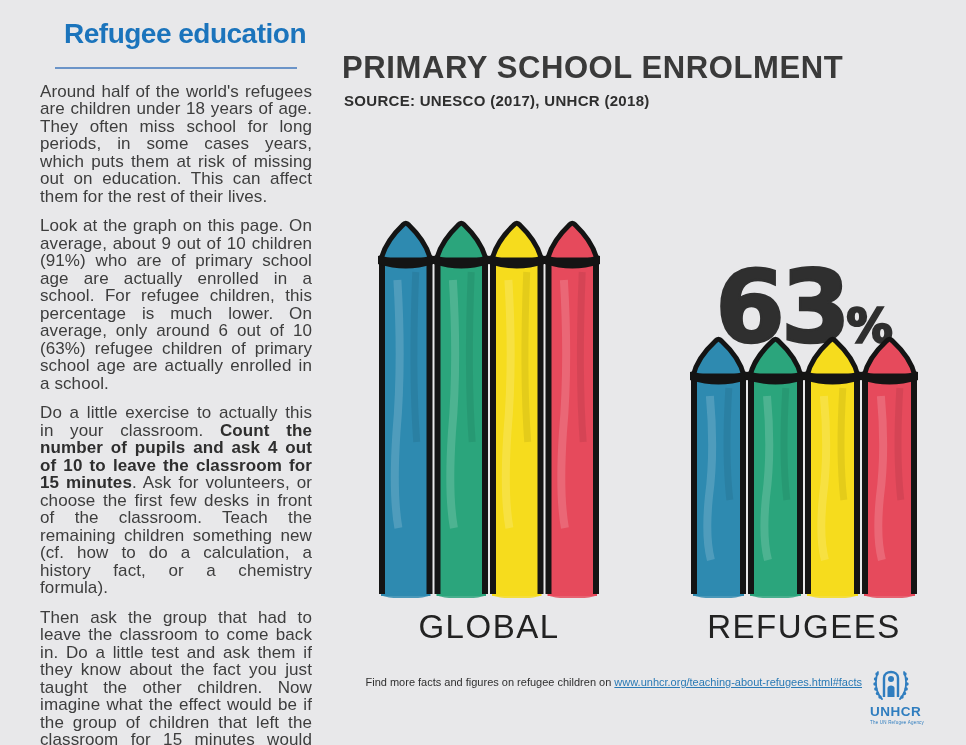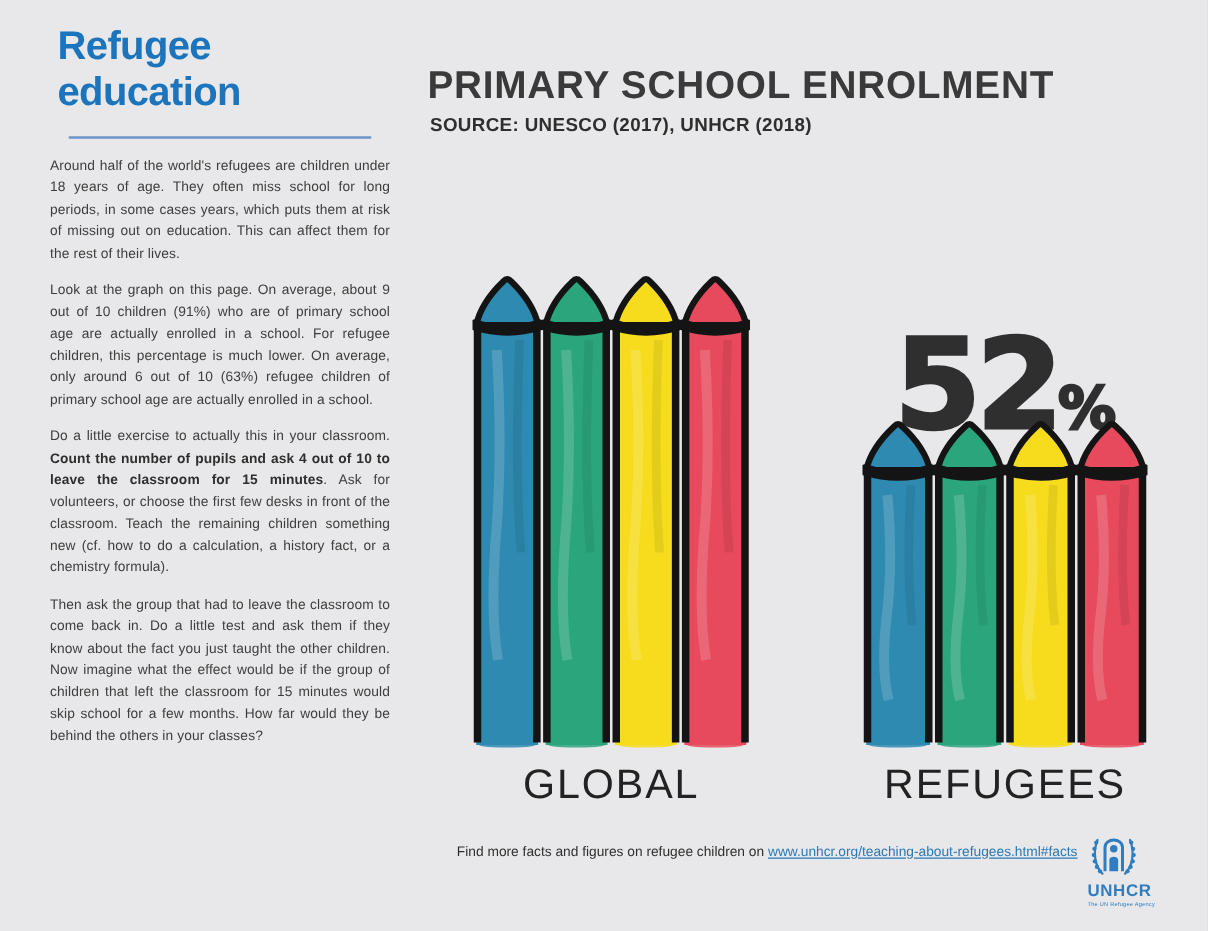--- a/index.html
+++ b/index.html
@@ -1,24 +1,24 @@
 <!DOCTYPE html>
 <html><head>
 <meta charset="utf-8">
 <style>
   html,body{margin:0;padding:0;}
   body{font-family:"Liberation Sans",sans-serif;background:#cfcfd2;}
   .canvas{position:relative;width:966px;height:745px;background:var(--bg,#e8e8ea);overflow:hidden;margin:0 auto;}
 
   
   .sidebar{position:absolute;left:40px;top:18px;width:272px;}
-  .sidebar h1{margin:0;padding:0 6px;font-size:32px;line-height:1.17;font-weight:bold;
-              color:var(--accent,#1b74bc);text-align:left;letter-spacing:-0.5px;}
+  .sidebar h1{margin:0;padding:0 6px;font-size:28px;line-height:1.17;font-weight:bold;
+              color:var(--accent,#1b74bc);text-align:right;letter-spacing:-0.5px;}
   .rule{width:242px;height:2px;background:#6b94c8;margin:16px auto 14px auto;}
-  .paras p{margin:0 0 12px 0;font-size:11px;line-height:17.5px;color:var(--text,#3d3d3d);
+  .paras p{margin:0 0 12px 0;font-size:17px;line-height:17.5px;color:var(--text,#3d3d3d);
            text-align:justify;letter-spacing:0.1px;}
   .paras p b{color:#2e2e2e;}
 
   
   .chart-title{position:absolute;left:342px;top:50px;margin:0;font-size:31px;font-weight:bold;
                color:var(--heading,#3a3a3a);letter-spacing:0.6px;}
   .chart-source{position:absolute;left:344px;top:92px;font-size:15px;font-weight:bold;
                 color:#2e2e2e;letter-spacing:0.3px;}
 
   
@@ -99,21 +99,21 @@
       <ellipse cx="194.3" cy="375" rx="23.8" ry="3.5" fill="#e64a5c" opacity="0.85"></ellipse>
       <path d="M185.9 60 q5 85 -1 153 q-4 61 2 95" stroke="rgba(255,255,255,0.16)" stroke-width="8" fill="none"></path>
       <path d="M204.2 52 q-4 102 1 170" stroke="rgba(0,0,0,0.07)" stroke-width="7" fill="none"></path>
       <line x1="170.5" y1="42" x2="170.5" y2="374" stroke="#141414" stroke-width="6"></line>
       <line x1="218.0" y1="42" x2="218.0" y2="374" stroke="#141414" stroke-width="6"></line>
       <path d="M169.5 40 Q173.5 22 191.3 5 Q194.3 1.5 197.3 5 Q215.0 22 219.0 40 Z" fill="#e64a5c" stroke="#141414" stroke-width="5" stroke-linejoin="round"></path>
       <path d="M168.5 40 Q194.3 48 220.0 40" stroke="#141414" stroke-width="9" fill="none" stroke-linecap="round"></path>
     </svg>
   <div class="cat cat-global">GLOBAL</div>
 
-  <div class="pct pct-refugees"><span class="num">52</span><span class="sym">%</span></div>
+  <div class="pct pct-refugees"><span class="num">63</span><span class="sym">%</span></div>
   <svg class="pencils" id="pencils-refugees" width="228" height="262" viewBox="0 0 228 262">
       <rect x="3.0" y="38" width="51.0" height="222" fill="#2e8ab0"></rect>
       <ellipse cx="28.5" cy="259" rx="24.5" ry="3.5" fill="#2e8ab0" opacity="0.85"></ellipse>
       <path d="M19.9 60 q5 56 -1 101 q-4 40 2 63" stroke="rgba(255,255,255,0.16)" stroke-width="8" fill="none"></path>
       <path d="M38.8 52 q-4 67 1 112" stroke="rgba(0,0,0,0.07)" stroke-width="7" fill="none"></path>
       <line x1="4.0" y1="42" x2="4.0" y2="258" stroke="#141414" stroke-width="6"></line>
       <line x1="53.0" y1="42" x2="53.0" y2="258" stroke="#141414" stroke-width="6"></line>
       <path d="M3.0 40 Q7.0 22 25.5 5 Q28.5 1.5 31.5 5 Q50.0 22 54.0 40 Z" fill="#2e8ab0" stroke="#141414" stroke-width="5" stroke-linejoin="round"></path>
       <path d="M2.0 40 Q28.5 48 55.0 40" stroke="#141414" stroke-width="9" fill="none" stroke-linecap="round"></path>
       <rect x="60.0" y="38" width="51.0" height="222" fill="#2ba57c"></rect>

